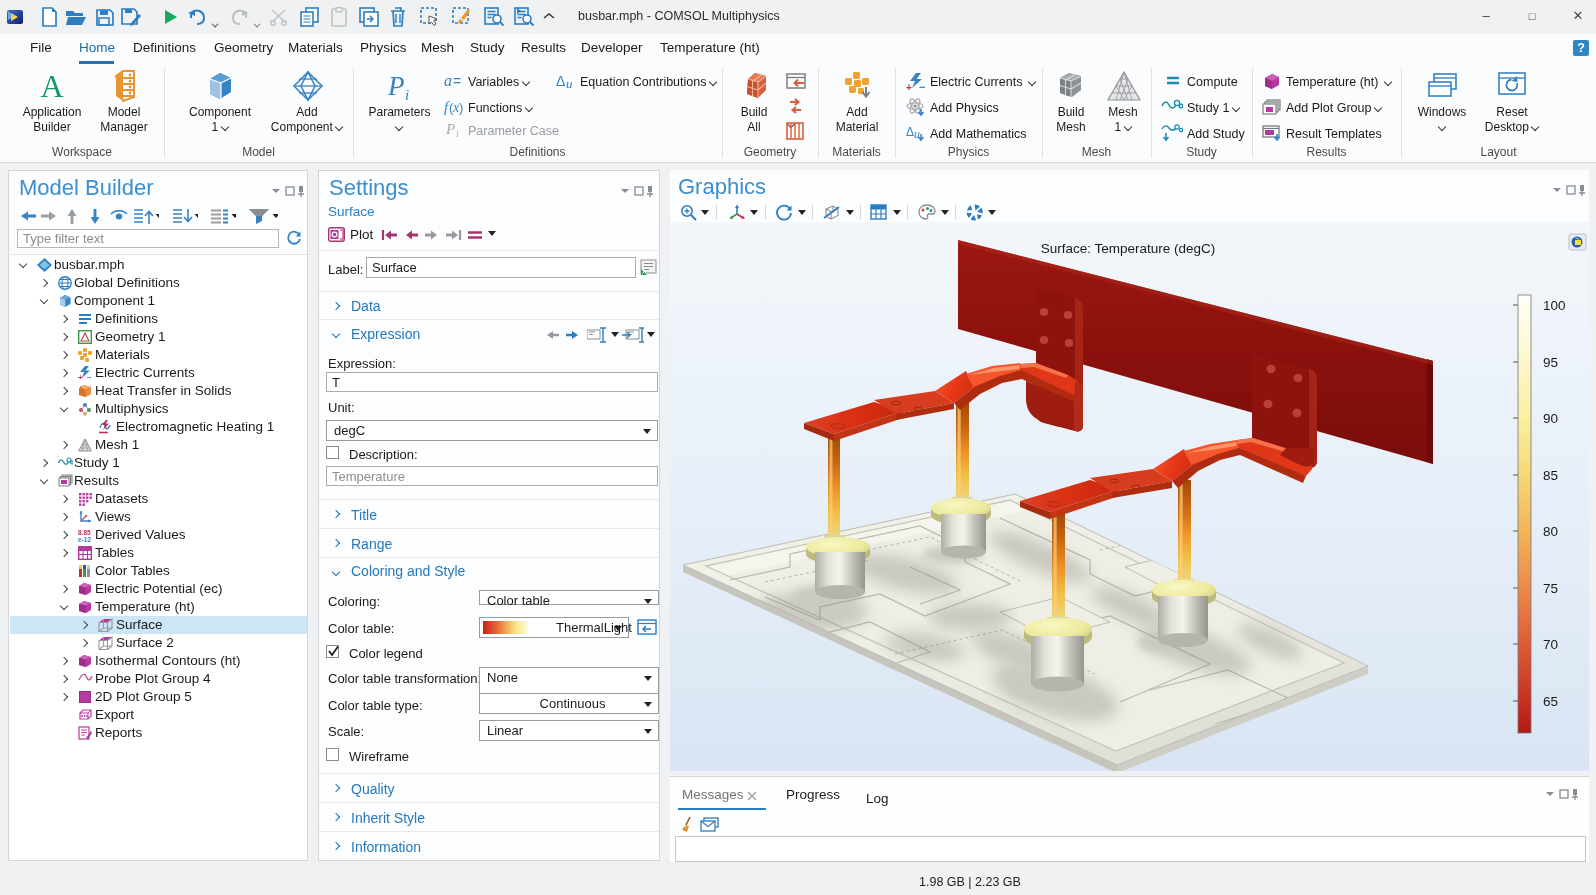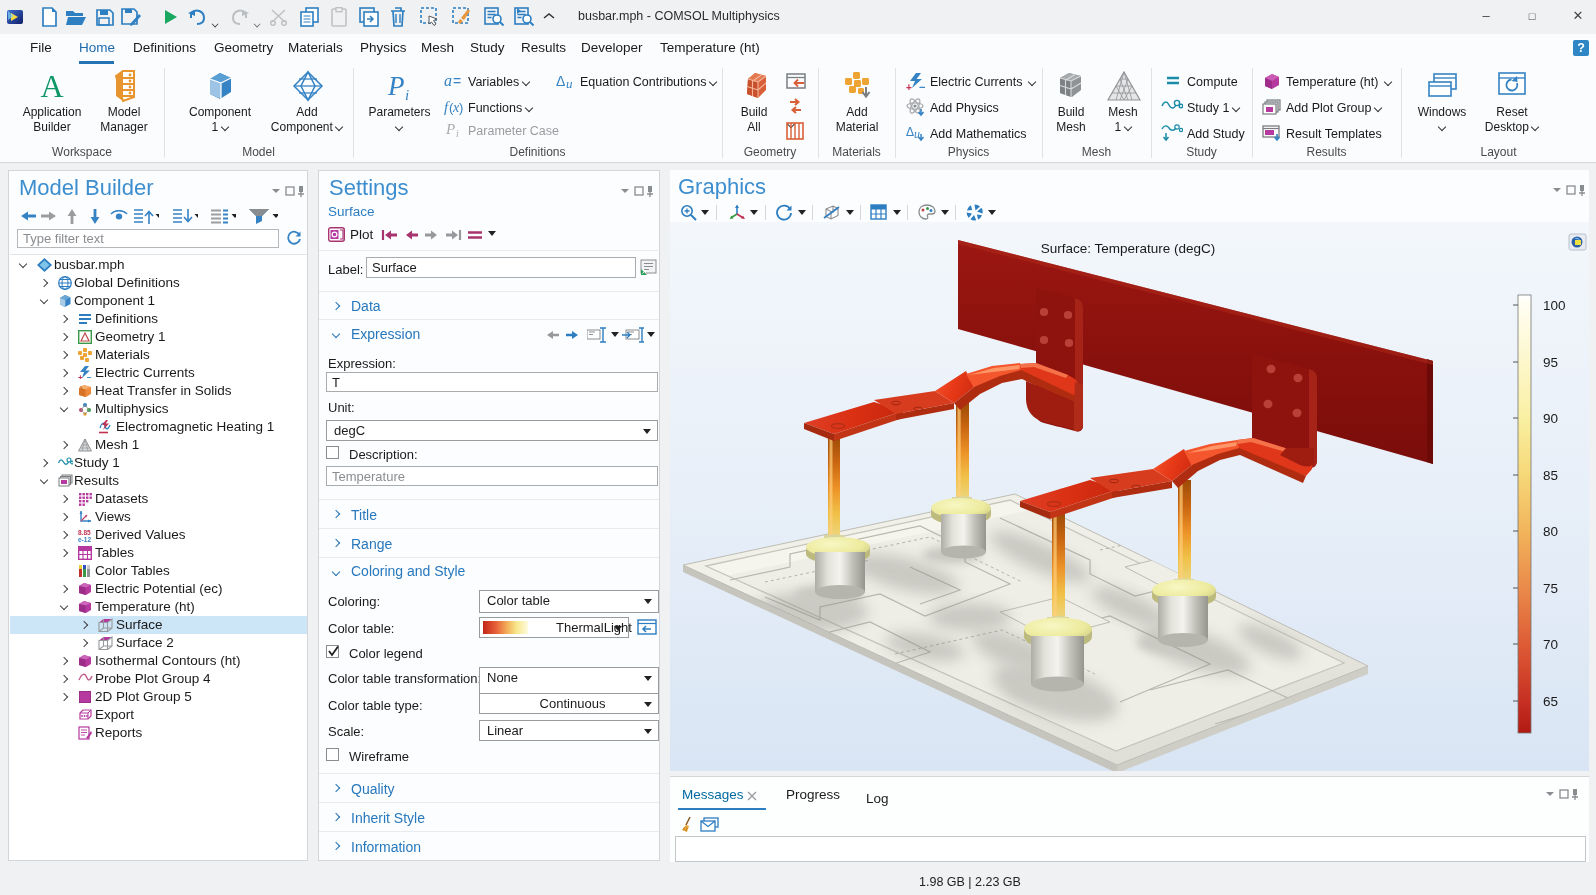--- a/index.html
+++ b/index.html
@@ -876,21 +876,21 @@
         </div>
       <div class="sect" style="top:357px;height:29px;">
           <span class="schev"></span>
           <span class="stitle">Range</span>
         </div>
       <div class="sect" style="top:386px;height:27px;">
           <span class="schev open"></span>
           <span class="stitle" style="top:5px;">Coloring and Style</span>
         </div>
       <div class="flabel" style="left:9px;top:423px;">Coloring:</div>
-      <div class="combo" style="left:160px;top:419px;width:180px;height:23px;">Color table<span class="da"></span></div>
+      <div class="combo" style="left:160px;top:419px;width:180px;height:15px;">Color table<span class="da"></span></div>
       <div class="flabel" style="left:9px;top:450px;">Color table:</div>
       <div class="combo" style="left:160px;top:446px;width:150px;height:21px;padding-left:76px;"><span class="abs" style="left:3px;top:3px;width:45px;height:13px;background:linear-gradient(90deg,#c22618,#e8633a 30%,#f2b35c 55%,#f8e88e 75%,#fdfbe0);"></span>ThermalLight<span class="da"></span></div>
       <svg class="abs" style="left:318px;top:447px" width="20" height="18" viewBox="0 0 20 18">
           <rect x="1" y="2" width="18" height="14" fill="#fff" stroke="#2d7dc1" stroke-width="1.4"></rect>
           <path d="M1 5.5 h18" stroke="#2d7dc1" stroke-width="1.2"></path>
           <path d="M14 11 h-8 M9 8 L6 11 L9 14" fill="none" stroke="#2d7dc1" stroke-width="1.5"></path>
         </svg>
       <span class="cb" style="left:7px;top:474px;"></span>
       <svg class="abs" style="left:8px;top:474px" width="13" height="13" viewBox="0 0 13 13">
           <path d="M2 6 L5 10 L11 1.5" fill="none" stroke="#222" stroke-width="1.8"></path>
@@ -1233,21 +1233,21 @@
 
 <g>
             <rect x="899" y="12" width="17" height="16" rx="2" fill="#e8ecf2" stroke="#b8c0cc"></rect>
             <circle cx="907" cy="20" r="5.5" fill="#2d5fa8"></circle>
             <path d="M904,16 a5.5,5.5 0 0 1 6,2 z" fill="#7fd4ef"></path>
             <rect x="905" y="18" width="6" height="5" fill="#f0e040"></rect>
           </g>
 </svg>
     </div>
     <div id="msgs">
-      <span class="abs" style="left:12px;top:10px;font-size:13.5px;color:#0369a1;">Messages</span>
+      <span class="abs" style="left:12px;top:10px;font-size:13.5px;color:#737373;">Messages</span>
       <svg class="abs" style="left:76px;top:13px" width="12" height="12" viewBox="0 0 12 12">
           <path d="M2 2 L10 10 M10 2 L2 10" stroke="#9a9da0" stroke-width="1.4"></path>
         </svg>
       <div class="abs" style="left:8px;top:31px;width:88px;height:2px;background:#2d7dc1;"></div>
       <span class="abs" style="left:116px;top:10px;font-size:13.5px;">Progress</span>
       <span class="abs" style="left:196px;top:14px;font-size:13.5px;">Log</span>
       <svg class="abs" style="left:868px;top:12px" width="40" height="12" viewBox="0 0 40 12">
           <path d="M8 3 l4 4 l4 -4 z" fill="#8a8d90"></path>
           <rect x="22" y="1" width="8" height="8" fill="none" stroke="#8a8d90" stroke-width="1.3"></rect>
           <path d="M37 1 v7 M34 8 h6 M37 8 v3" stroke="#8a8d90" stroke-width="1.3" fill="none"></path>

